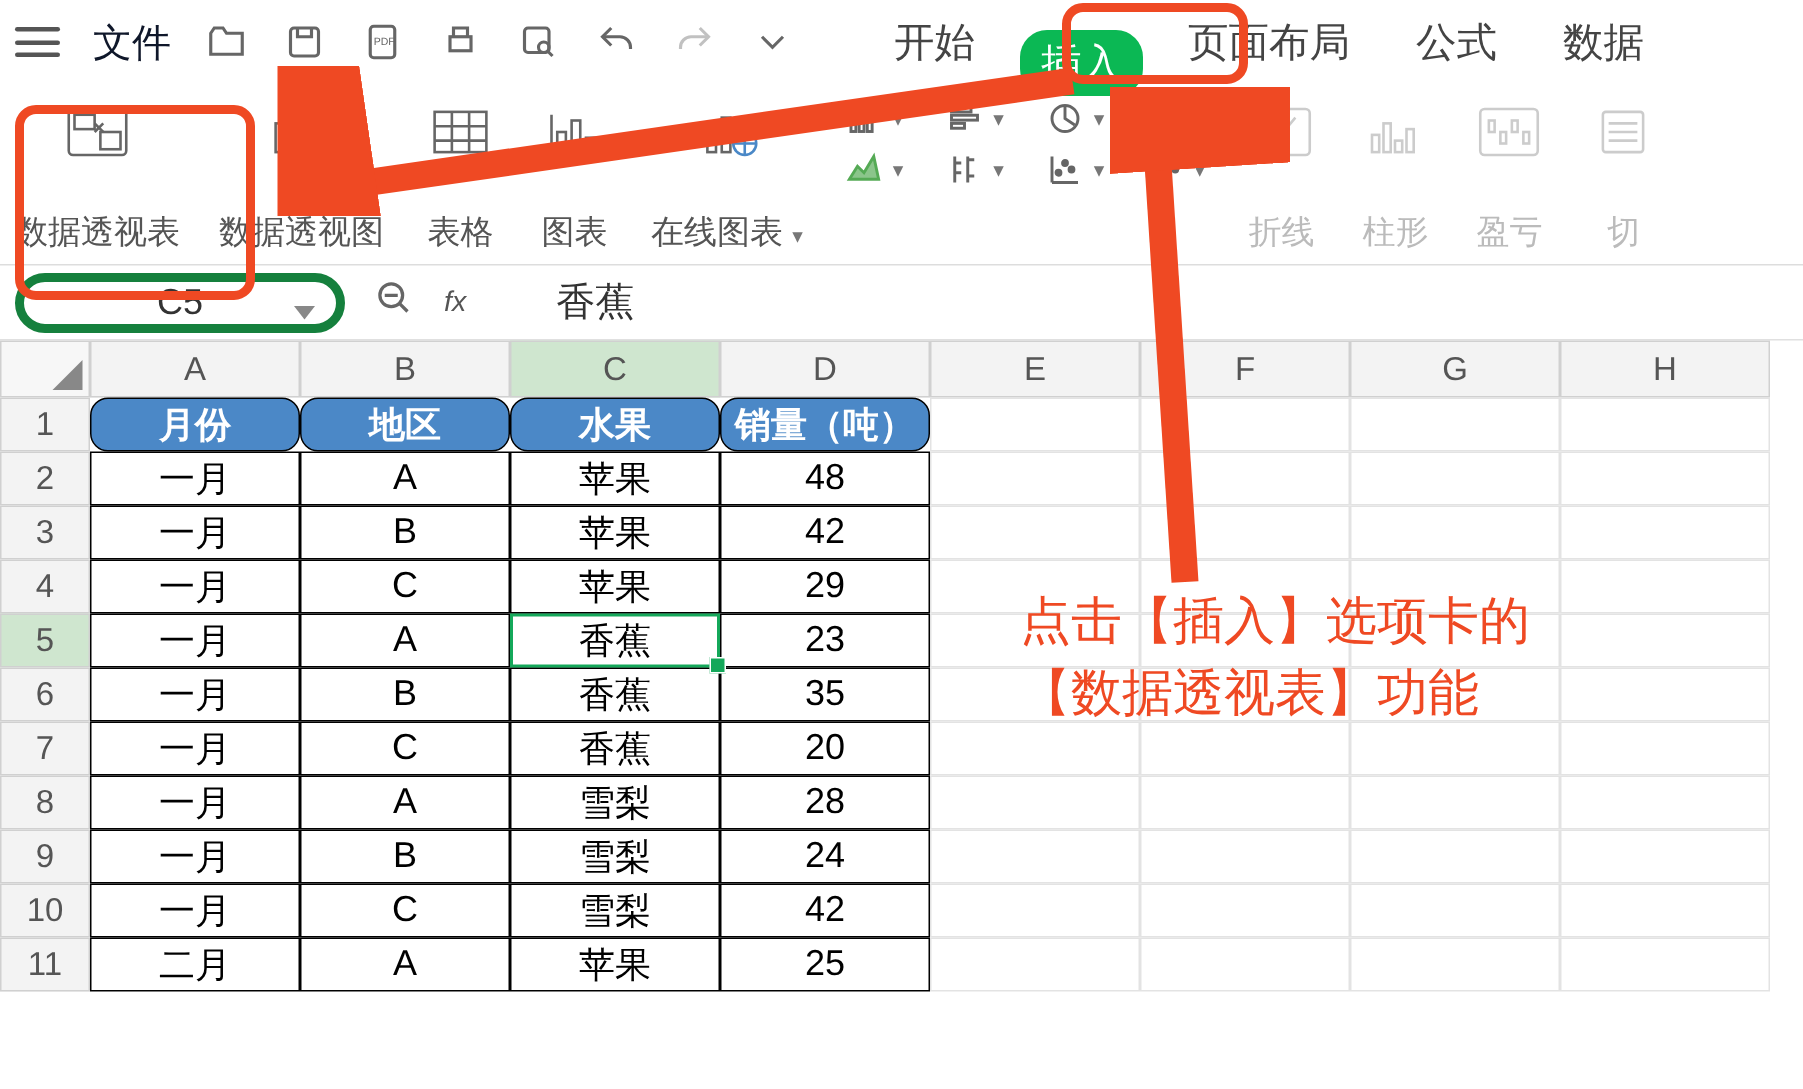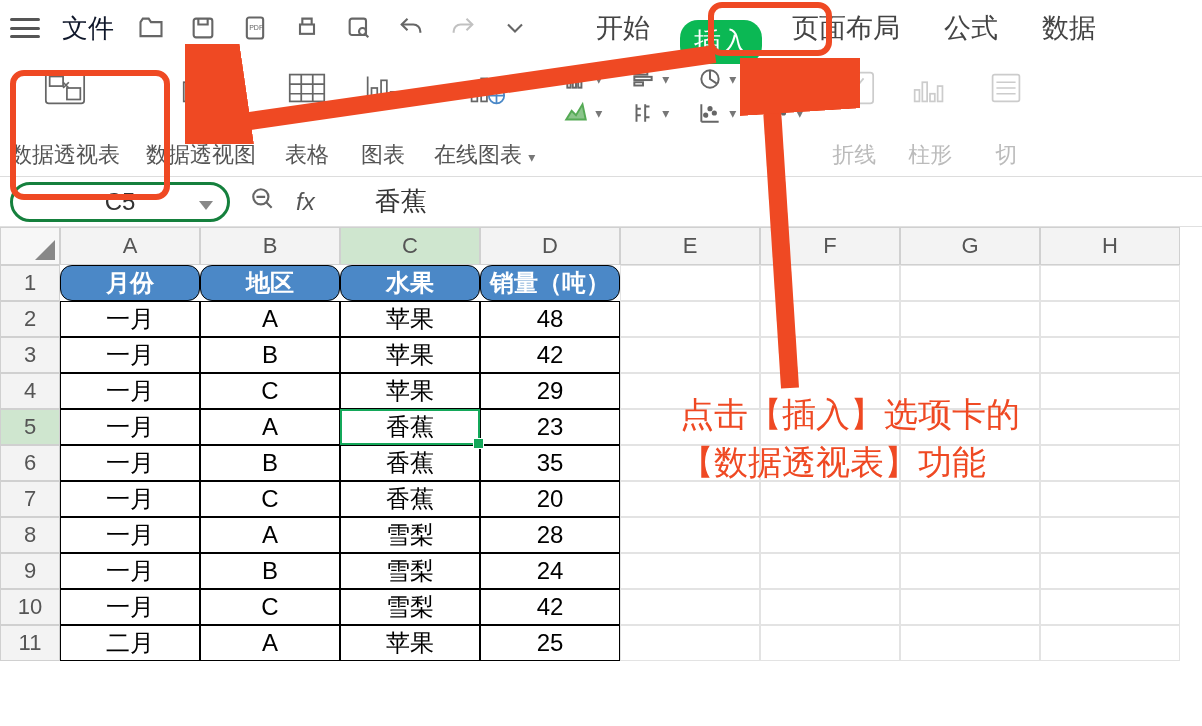--- a/index.html
+++ b/index.html
@@ -25,23 +25,23 @@
 .ribbon-item.disabled svg { stroke:#ccc; }
 .ribbon-icon { width: 50px; height: 44px; display:flex; align-items:center; justify-content:center; }
 .ribbon-icon svg { width: 46px; height: 40px; stroke:#666; fill:none; stroke-width:1.8; }
 .mini-col { display:flex; flex-direction:column; gap:8px; }
 .mini-item { display:flex; align-items:center; gap:4px; }
 .mini-item svg { width:30px; height:26px; stroke:#666; fill:none; stroke-width:1.8; }
 .dd { font-size:14px; color:#777; }
 
 
 .fbar { display:flex; align-items:center; height: 50px; border-bottom:1px solid #e0e0e0; padding: 0 10px; gap: 20px; }
-.namebox { width: 220px; height: 40px; border:3px solid #15803d; border-radius: 22px; display:flex; align-items:center; justify-content:center; font-size: 24px; color:#333; position:relative; }
+.namebox { width: 220px; height: 40px; border:6px solid #15803d; border-radius: 22px; display:flex; align-items:center; justify-content:center; font-size: 24px; color:#333; position:relative; }
 .namebox::after { content:""; position:absolute; right:14px; top:16px; border-left:7px solid transparent; border-right:7px solid transparent; border-top:9px solid #888; }
-.fx-icons { display:flex; align-items:center; gap: 20px; font-size: 24px; color:#555; }
+.fx-icons { display:flex; align-items:center; gap: 20px; font-size: 19px; color:#555; }
 .fx-icons svg { width:26px; height:26px; stroke:#666; fill:none; stroke-width:2; }
 .formula-input { flex:1; font-size: 26px; color:#333; padding-left: 40px; }
 
 
 .sheet { display:grid; grid-template-columns: 60px repeat(8, 140px); }
 .corner { background:#f7f7f7; border:1px solid #d0d0d0; height:38px; position:relative; }
 .corner::after { content:""; position:absolute; right:4px; bottom:4px; width:0; height:0; border-left:20px solid transparent; border-bottom:20px solid #888; }
 .colh { background:#f3f3f3; border:1px solid #d0d0d0; height:38px; text-align:center; font-size:22px; color:#555; display:flex; align-items:center; justify-content:center; }
 .colh.sel { background:#cfe6cf; }
 .rowh { background:#f3f3f3; border:1px solid #d0d0d0; width:60px; text-align:center; font-size:22px; color:#555; display:flex; align-items:center; justify-content:center; }
@@ -260,20 +260,32 @@
   <div class="ribbon-item disabled">
     <div class="ribbon-icon">
         <svg viewBox="0 0 48 40">
           <rect x="8" y="22" width="5" height="12"></rect>
           <rect x="16" y="14" width="5" height="20"></rect>
           <rect x="24" y="26" width="5" height="8"></rect>
           <rect x="32" y="18" width="5" height="16"></rect>
         </svg>
       </div>
     <div class="label">柱形</div>
+  </div>
+  <div class="ribbon-item disabled">
+    <div class="ribbon-icon">
+        <svg viewBox="0 0 48 40">
+          <rect x="4" y="4" width="40" height="32" rx="3"></rect>
+          <rect x="10" y="12" width="4" height="8"></rect>
+          <rect x="18" y="20" width="4" height="8"></rect>
+          <rect x="26" y="12" width="4" height="8"></rect>
+          <rect x="34" y="20" width="4" height="8"></rect>
+        </svg>
+      </div>
+    <div class="label">盈亏</div>
   </div>
   <div class="ribbon-item disabled">
     <div class="ribbon-icon">
         <svg viewBox="0 0 48 40">
           <rect x="10" y="6" width="28" height="28" rx="2"></rect>
           <path d="M14 14h20M14 20h20M14 26h20"></path>
         </svg>
       </div>
     <div class="label">切</div>
   </div>

